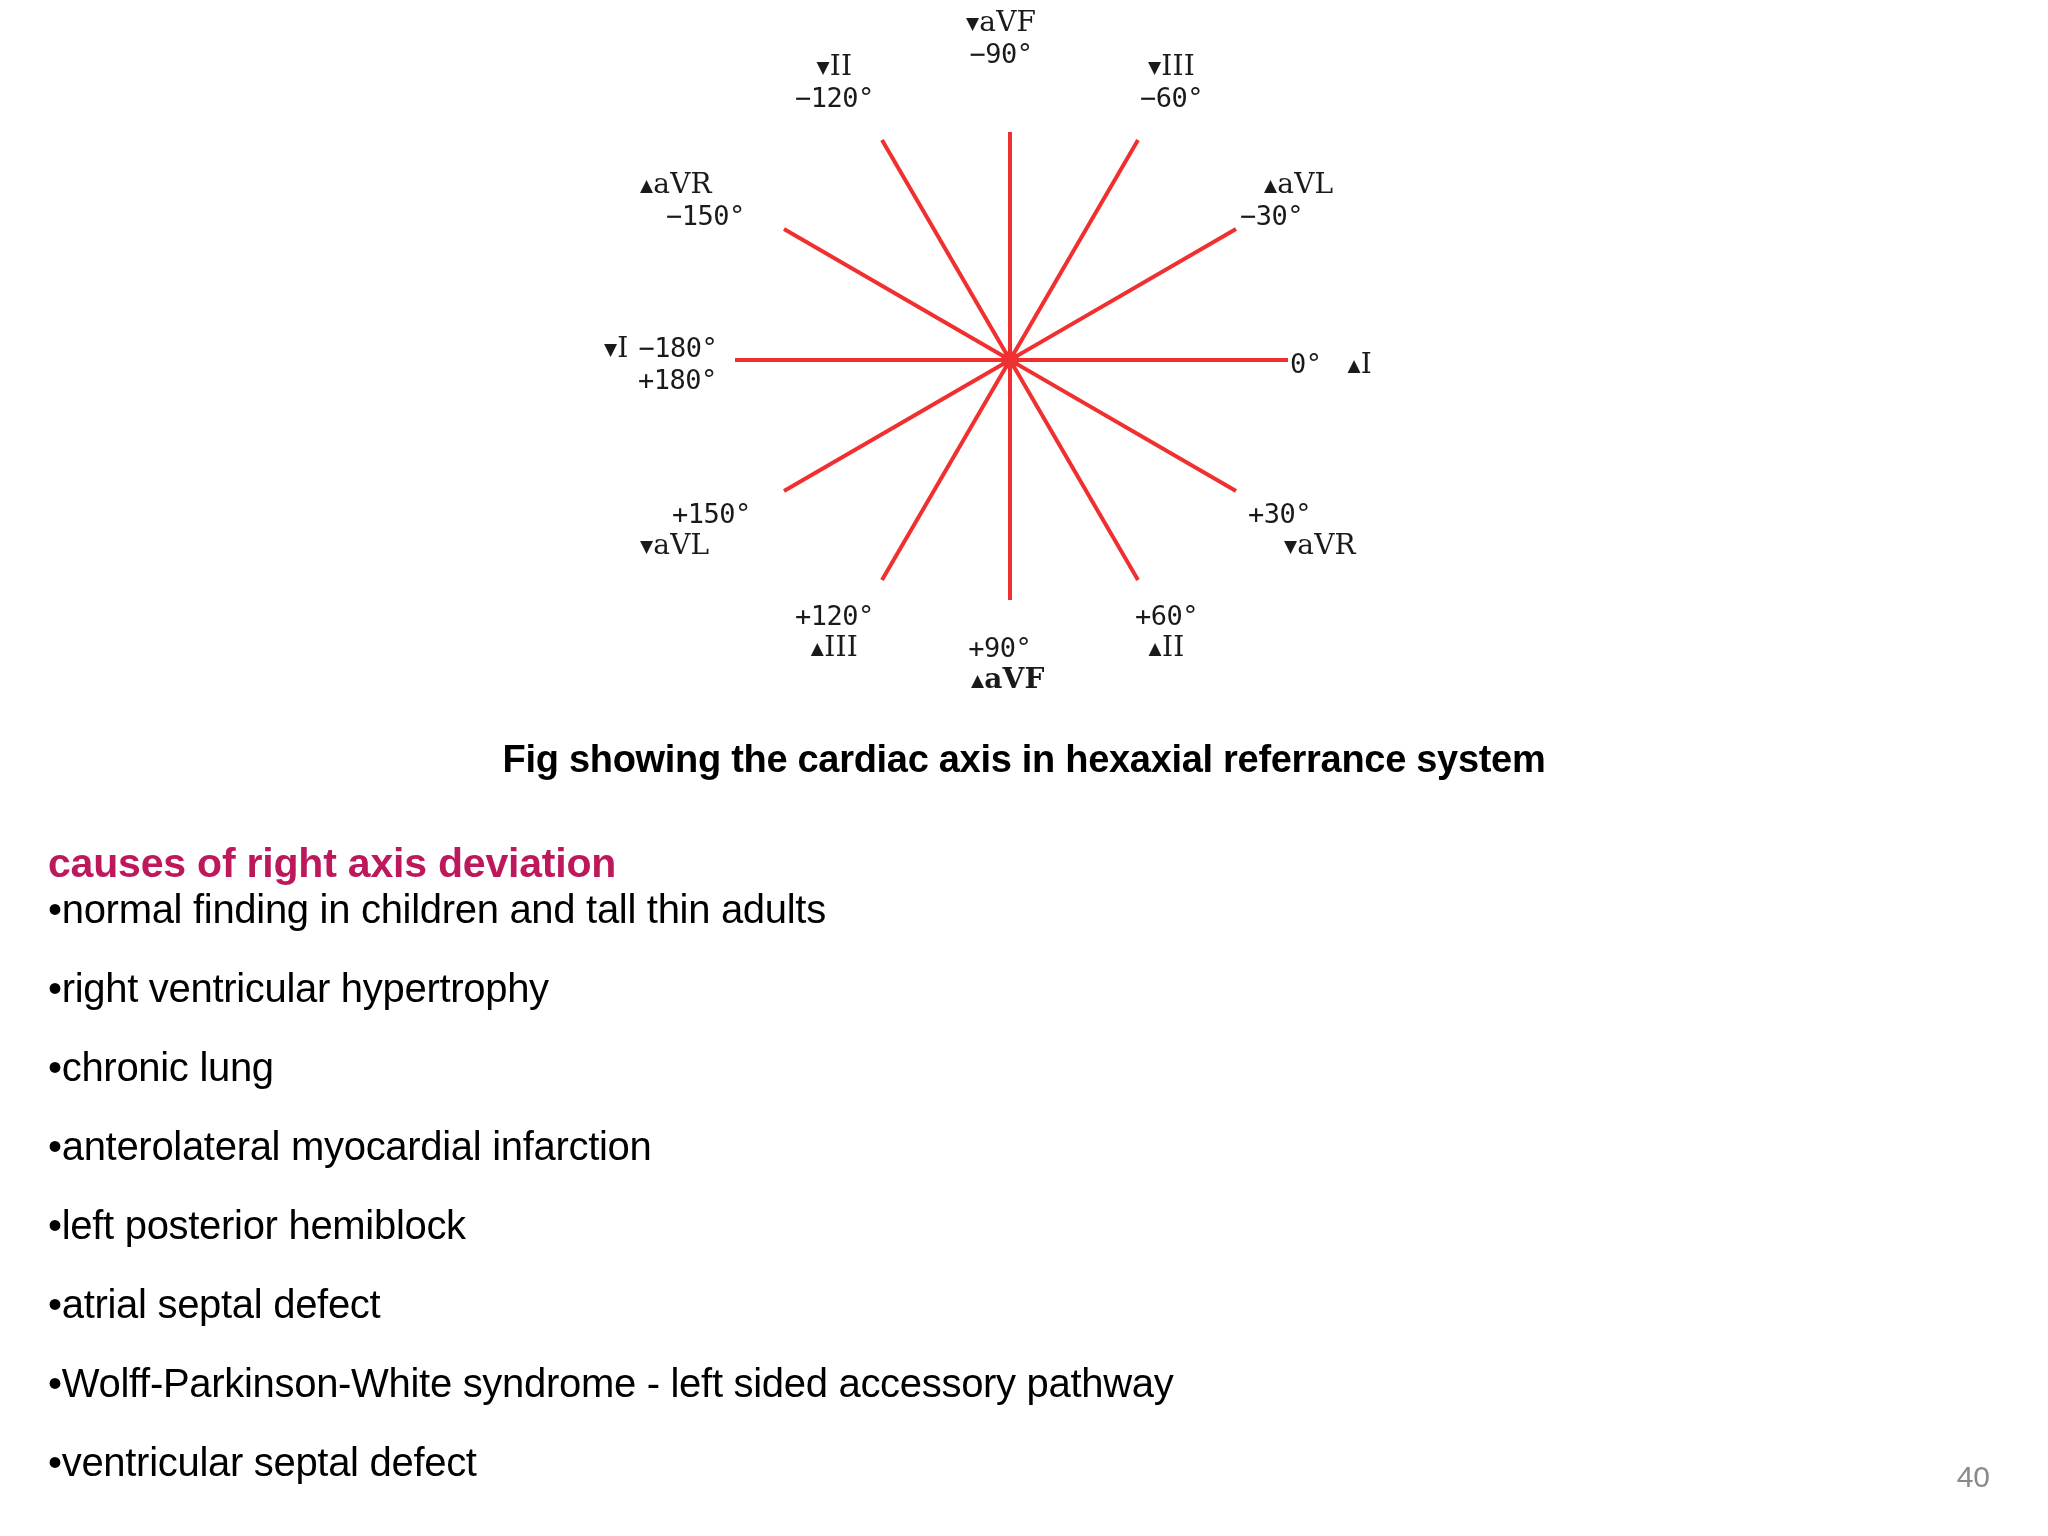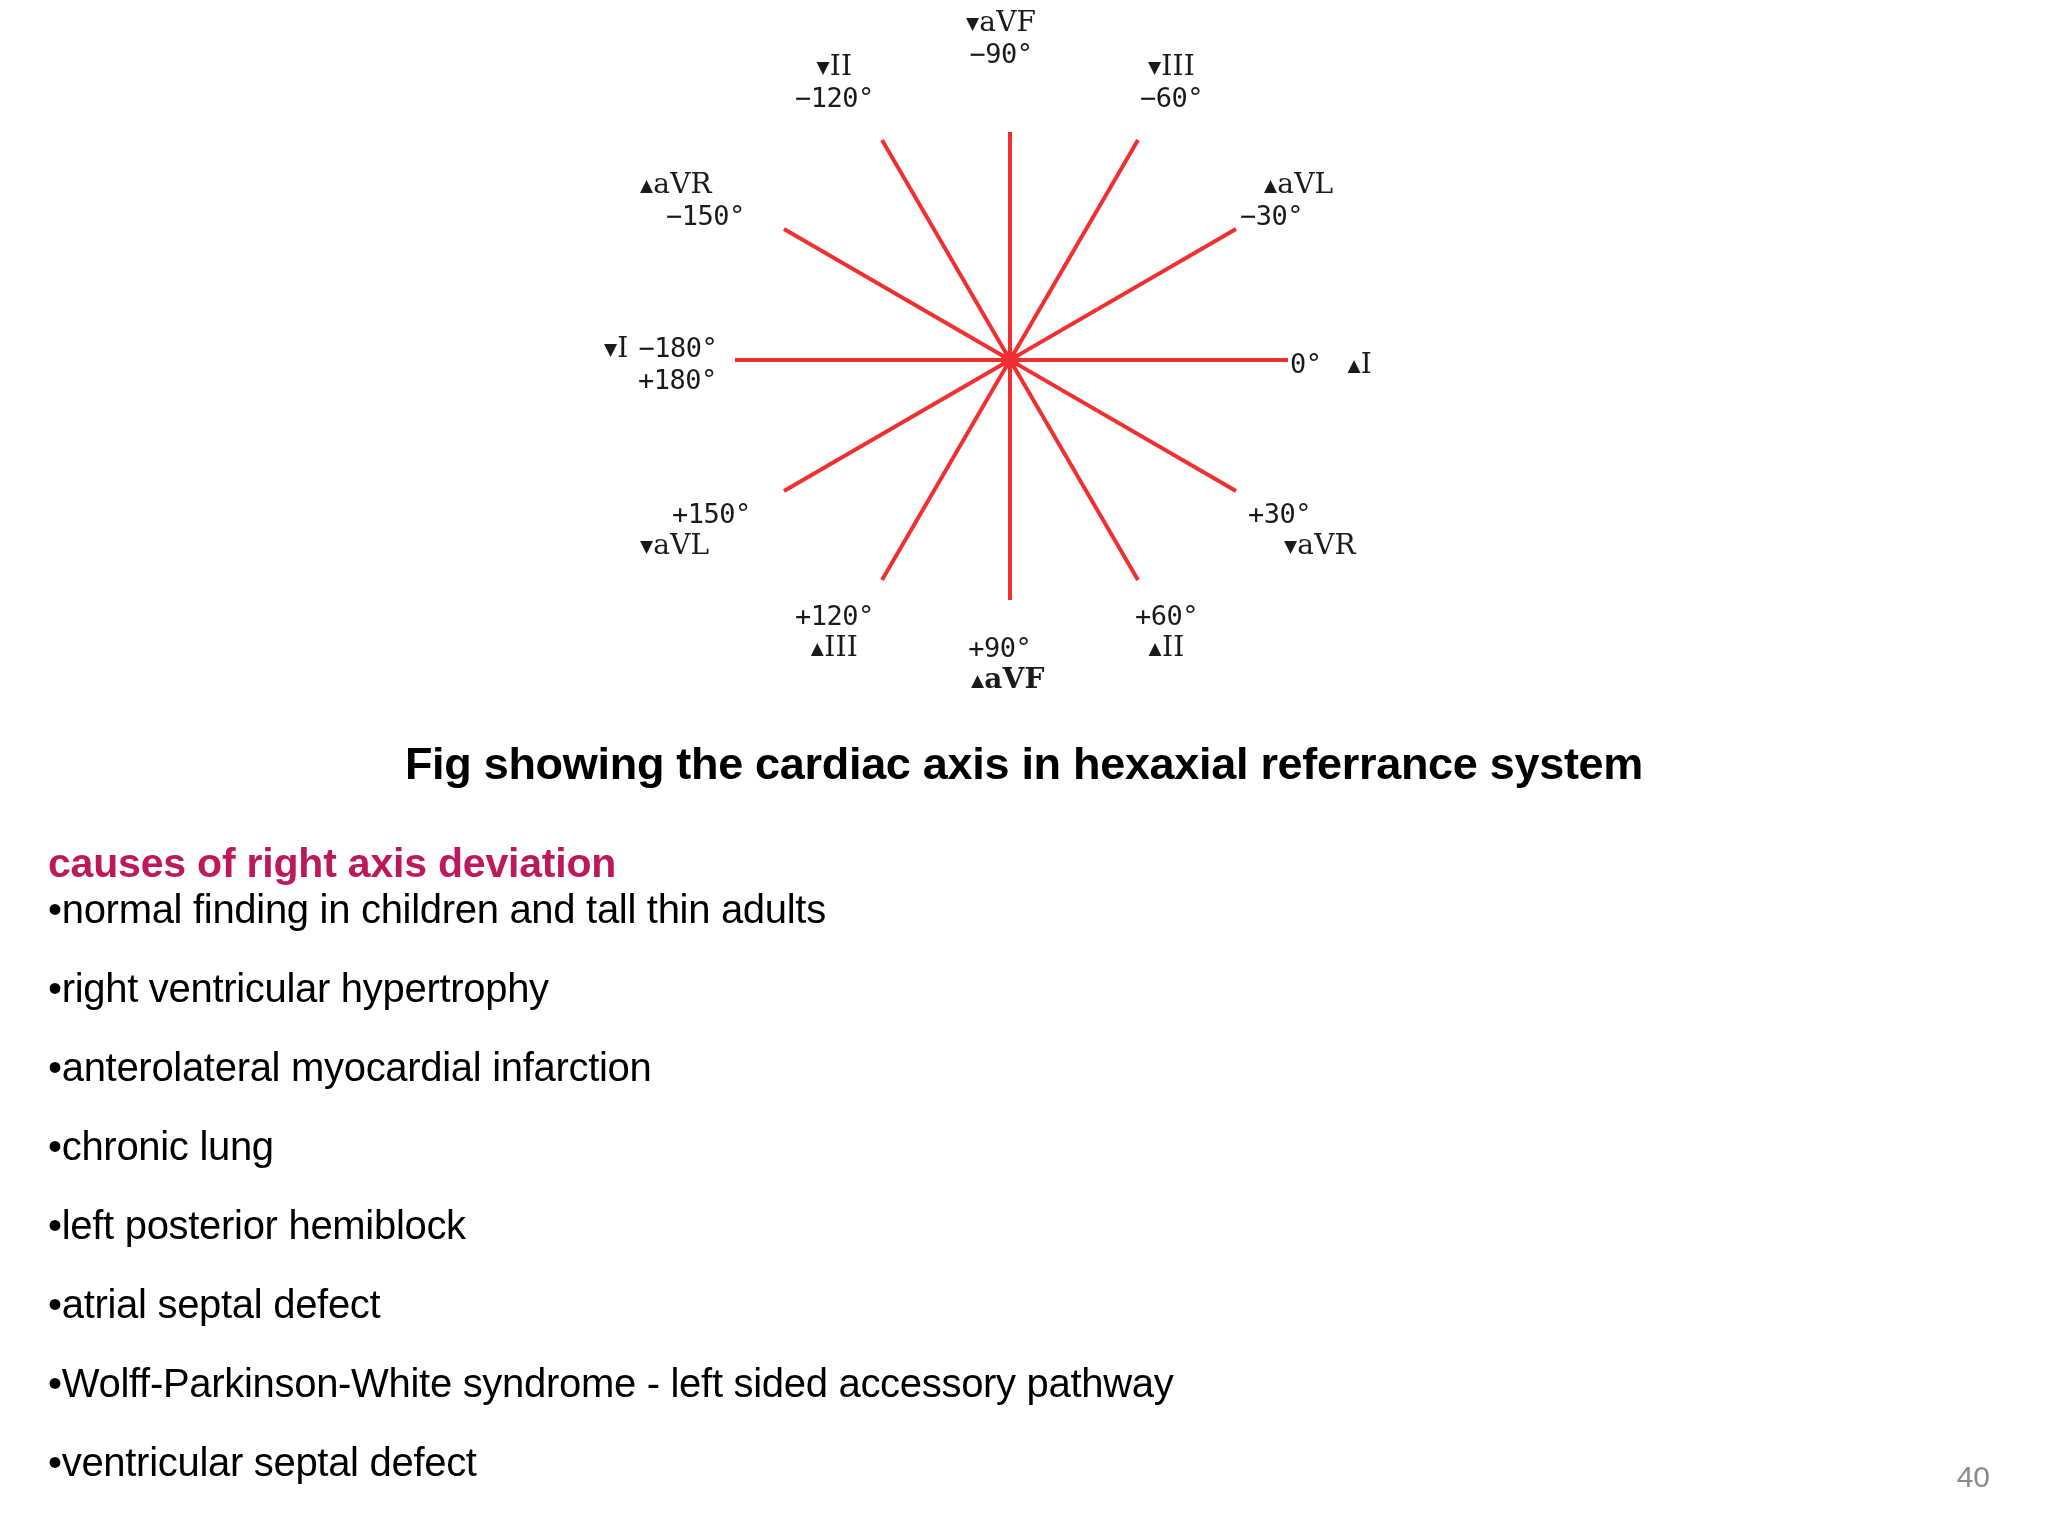--- a/index.html
+++ b/index.html
@@ -50,21 +50,21 @@
   #lbl-avf-pos90 { left:955px;  top:632px; text-align:center;}
 
   
   #caption{
     position:absolute;
     left:0; right:0;
     top:738px;
     text-align:center;
     font-family:"Liberation Sans", sans-serif;
     font-weight:bold;
-    font-size:45px;
+    font-size:38px;
     color:#000000;
     letter-spacing:-0.3px;
   }
   #content-list{
     position:absolute;
     left:48px;
     top:840px;
     width:1900px;
   }
   #list-heading{
@@ -187,26 +187,26 @@
 <div id="content-list">
   <div id="list-heading">causes of right axis deviation</div>
 
   <div class="bullet-line">
     <span class="bullet-dot">•</span><span>normal finding in children and tall thin adults</span>
   </div>
   <div class="bullet-line">
     <span class="bullet-dot">•</span><span>right ventricular hypertrophy</span>
   </div>
   <div class="bullet-line">
+    <span class="bullet-dot">•</span><span>chronic lung</span>
+  </div>
+  <div class="bullet-line">
     <span class="bullet-dot">•</span><span>anterolateral myocardial infarction</span>
   </div>
   <div class="bullet-line">
-    <span class="bullet-dot">•</span><span>chronic lung</span>
-  </div>
-  <div class="bullet-line">
     <span class="bullet-dot">•</span><span>left posterior hemiblock</span>
   </div>
   <div class="bullet-line">
     <span class="bullet-dot">•</span><span>atrial septal defect</span>
   </div>
   <div class="bullet-line">
     <span class="bullet-dot">•</span><span>Wolff-Parkinson-White syndrome - left sided accessory pathway</span>
   </div>
   <div class="bullet-line">
     <span class="bullet-dot">•</span><span>ventricular septal defect</span>

